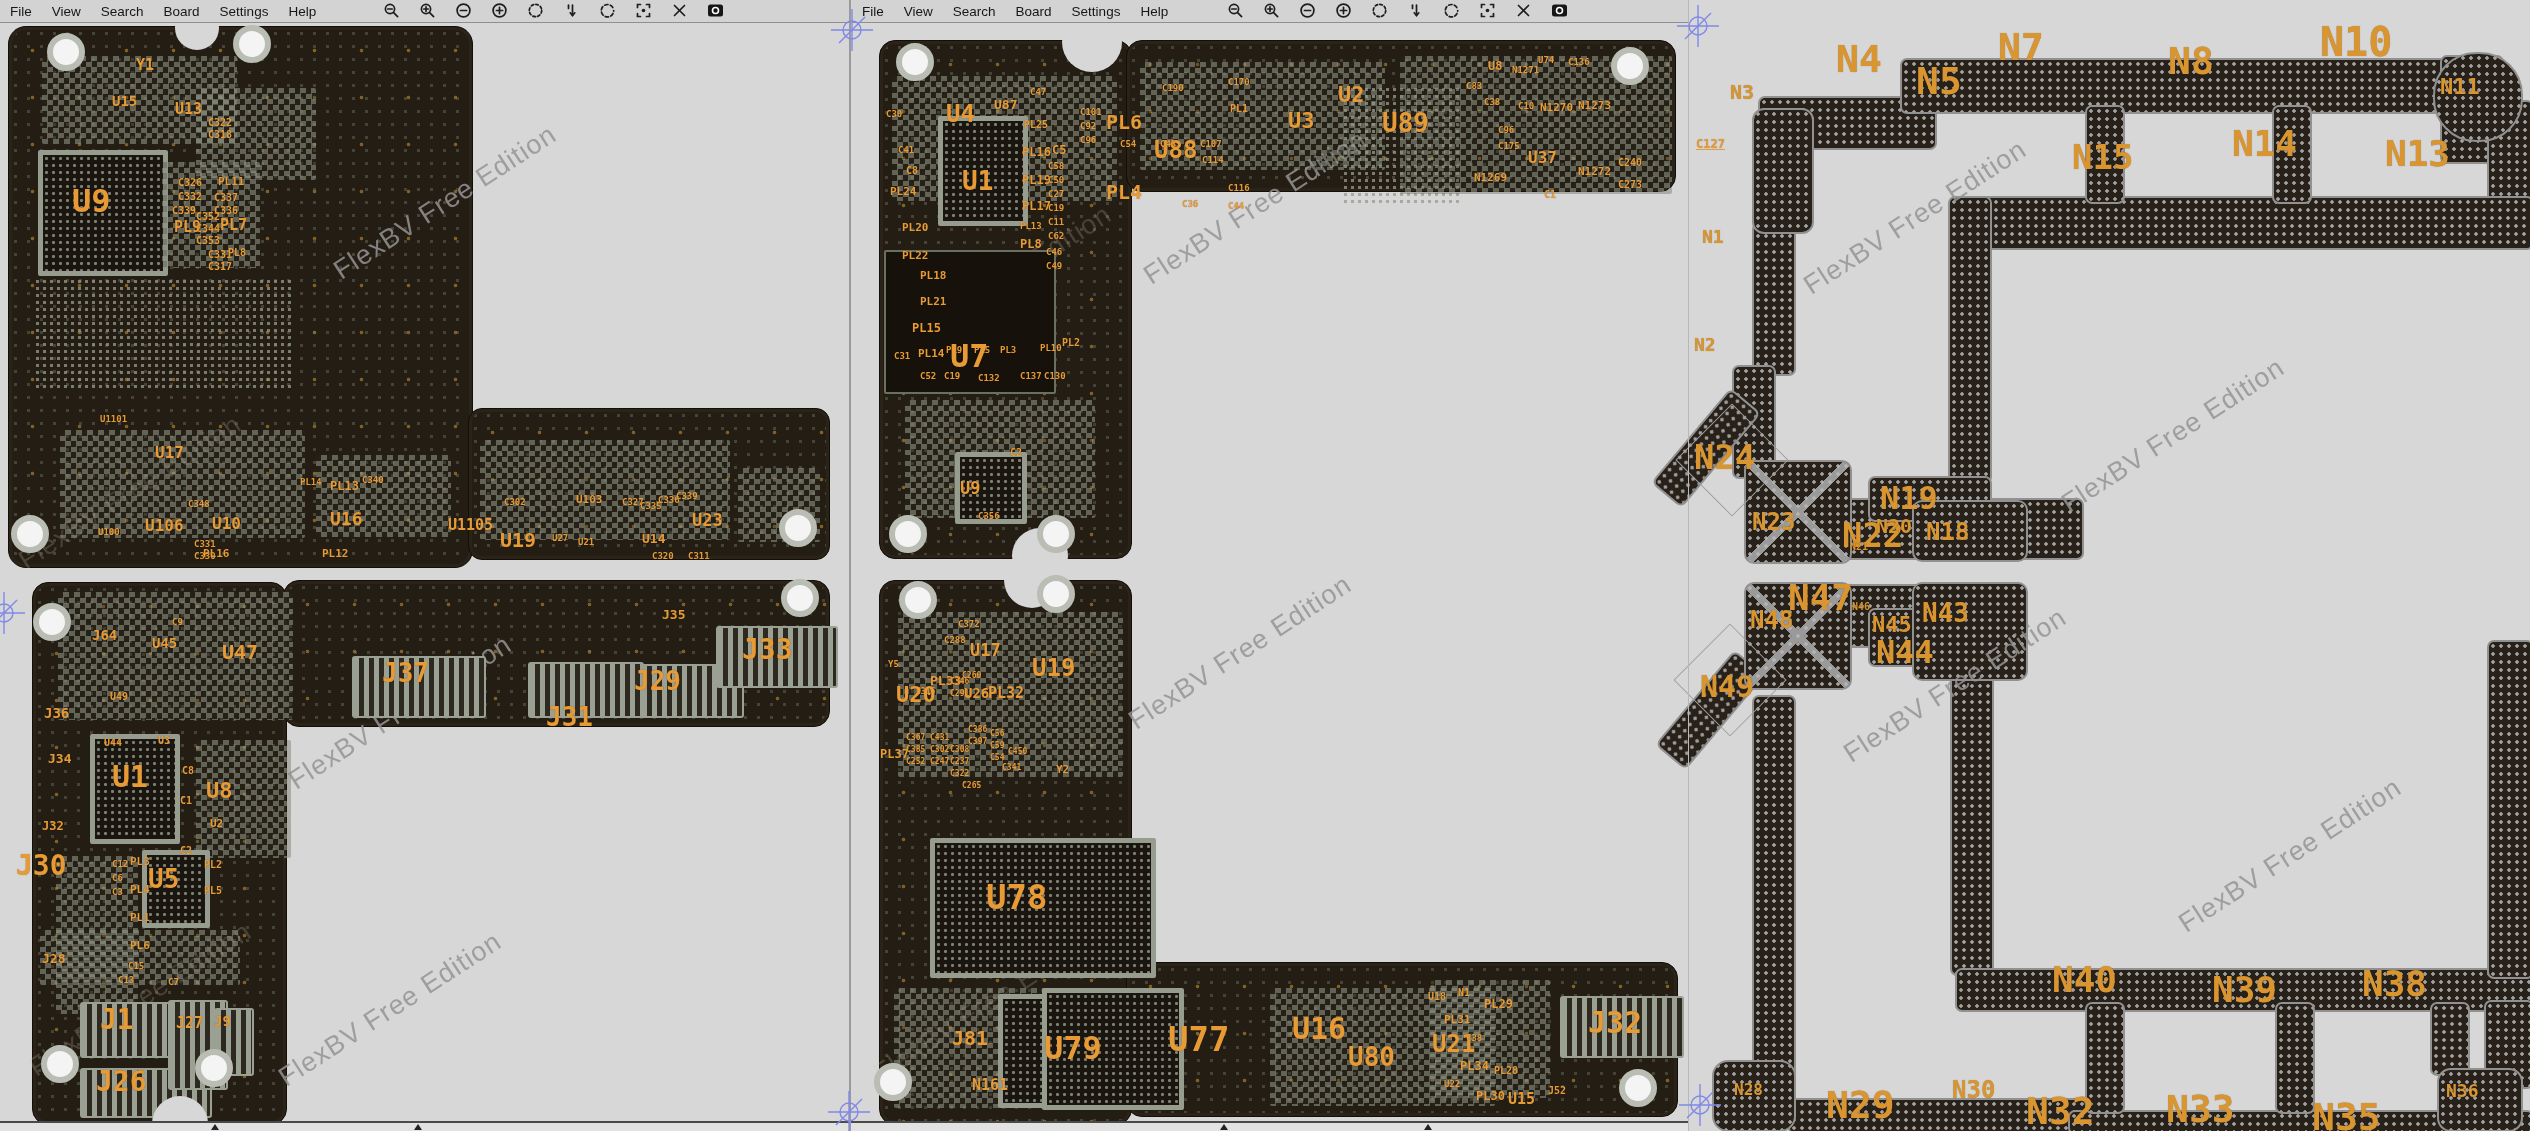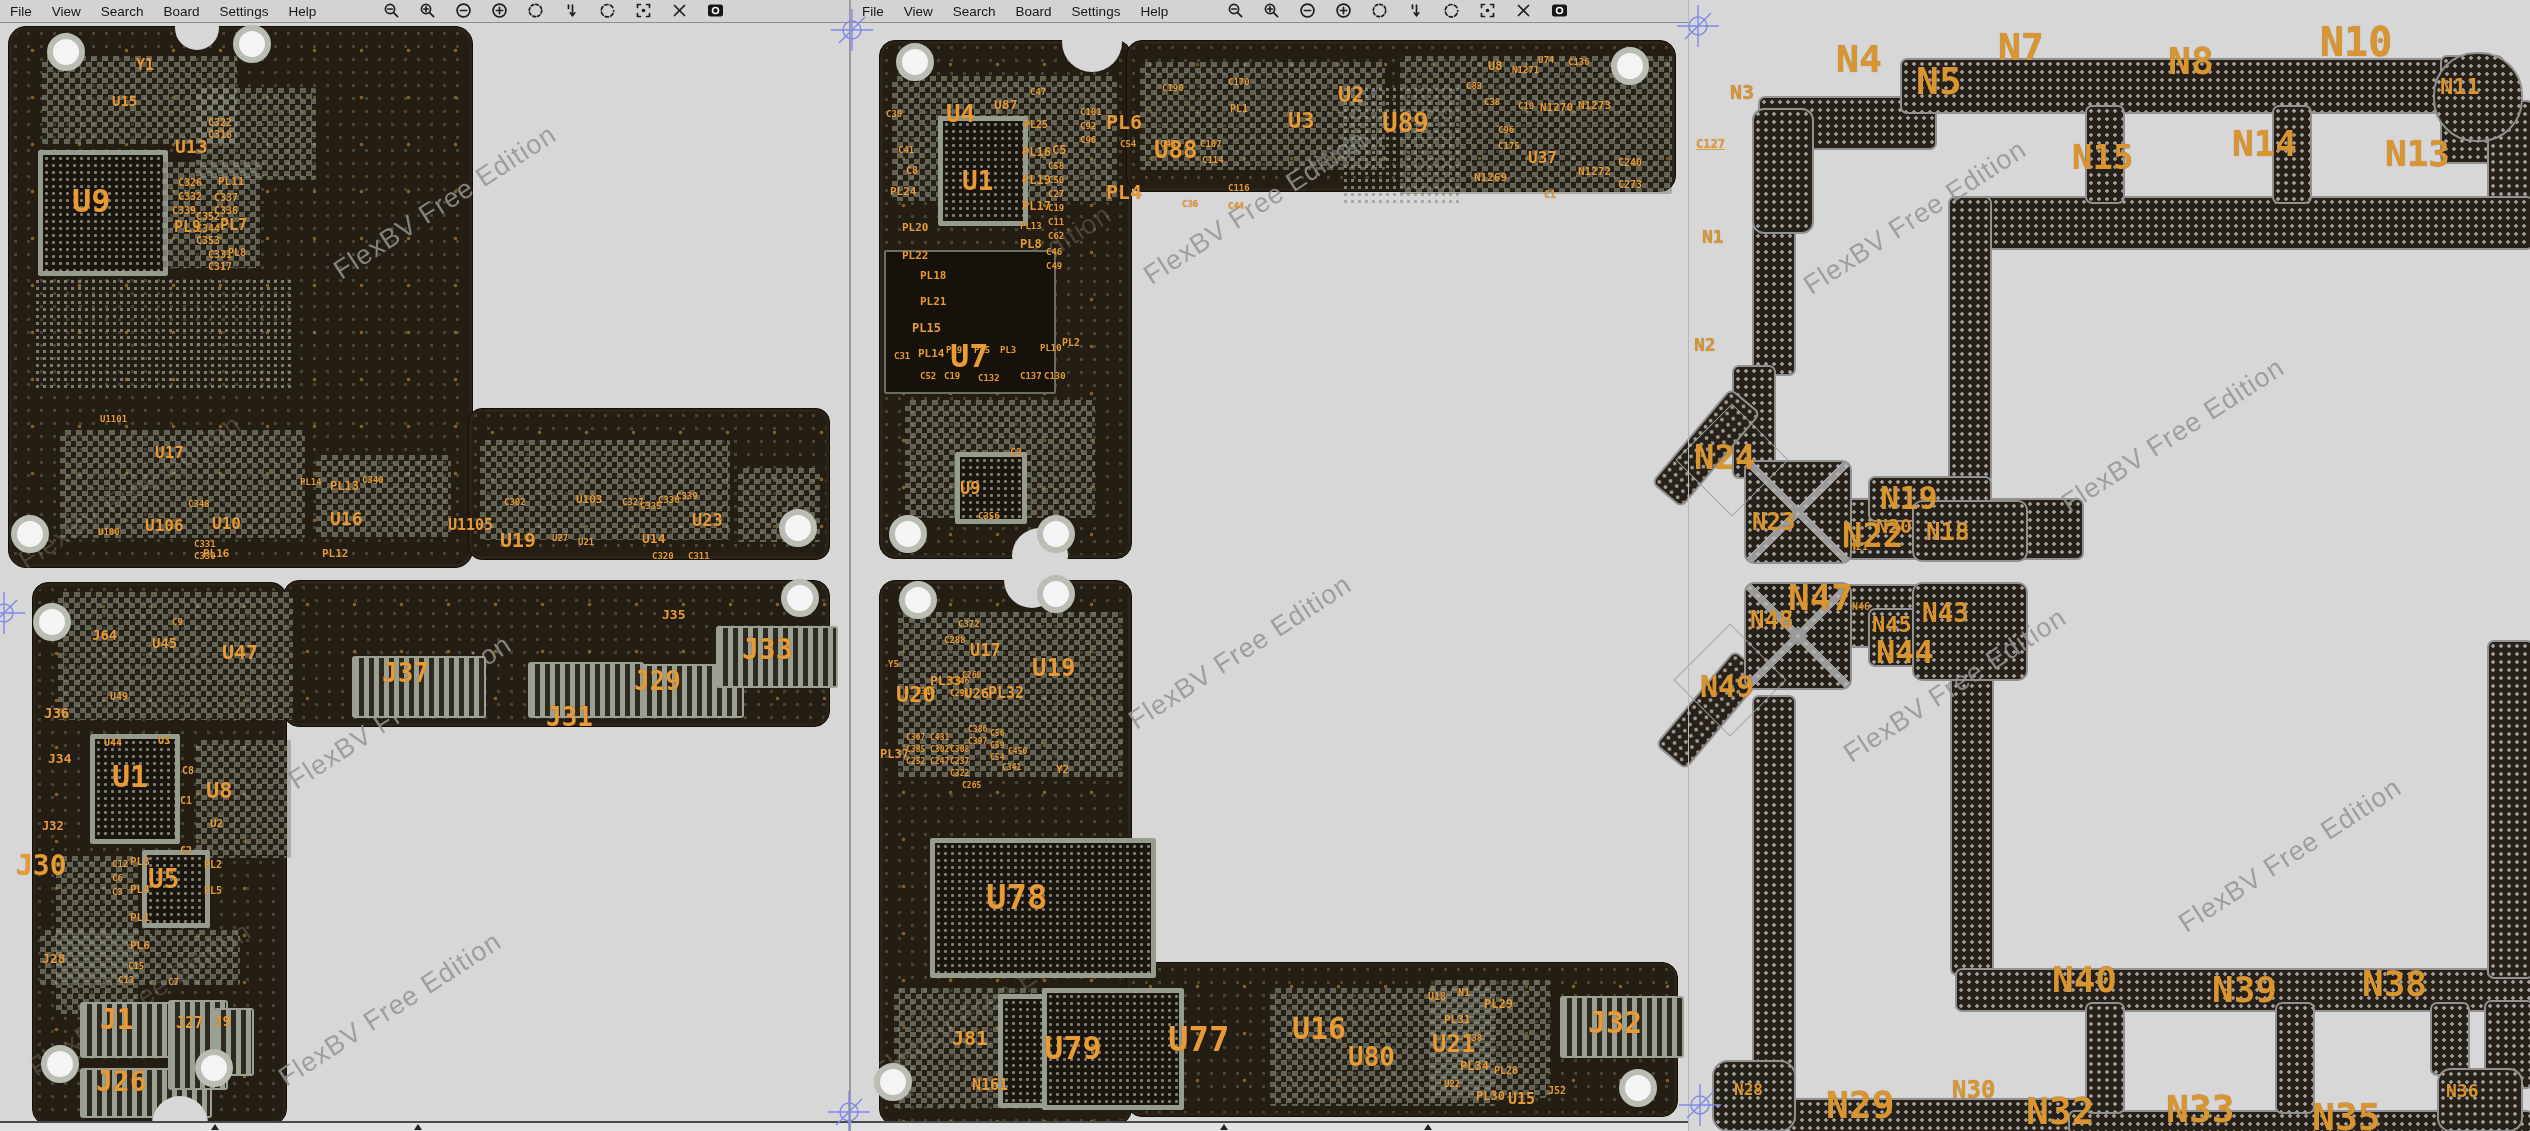--- a/index.html
+++ b/index.html
@@ -168,21 +168,21 @@
     <div class="patch chips" style="left: 316px; top: 455px; width: 135px; height: 82px; position: absolute; z-index: 6;"></div>
     <div class="patch chips" style="left: 480px; top: 440px; width: 250px; height: 100px; position: absolute; z-index: 6;"></div>
     <div class="patch chips" style="left: 738px; top: 468px; width: 82px; height: 74px; position: absolute; z-index: 6;"></div>
     <div class="notch" style="left: 197px; top: 28px; width: 44px; height: 44px; position: absolute; z-index: 8;"></div>
     <div class="hole" style="left: 66px; top: 52px; position: absolute; z-index: 9;"></div>
     <div class="hole" style="left: 252px; top: 44px; position: absolute; z-index: 9;"></div>
     <div class="hole" style="left: 30px; top: 534px; position: absolute; z-index: 9;"></div>
     <div class="hole" style="left: 798px; top: 528px; position: absolute; z-index: 9;"></div>
     <div class="lbl" style="left: 136px; top: 58px; position: absolute; font-size: 15px;">Y1</div>
     <div class="lbl" style="left: 112px; top: 94px; position: absolute; font-size: 14px;">U15</div>
-    <div class="lbl" style="left: 175px; top: 102px; position: absolute; font-size: 18px; margin-top: 36px;">U13</div>
+    <div class="lbl" style="left: 175px; top: 102px; position: absolute; font-size: 15px;">U13</div>
     <div class="lbl" style="left: 208px; top: 118px; position: absolute; font-size: 10px;">C322</div>
     <div class="lbl" style="left: 208px; top: 130px; position: absolute; font-size: 10px;">C318</div>
     <div class="lbl" style="left: 72px; top: 185px; position: absolute; font-size: 32px;">U9</div>
     <div class="lbl" style="left: 178px; top: 178px; position: absolute; font-size: 10px;">C326</div>
     <div class="lbl" style="left: 178px; top: 192px; position: absolute; font-size: 10px;">C332</div>
     <div class="lbl" style="left: 172px; top: 206px; position: absolute; font-size: 10px;">C339</div>
     <div class="lbl" style="left: 218px; top: 176px; position: absolute; font-size: 11px;">PL11</div>
     <div class="lbl" style="left: 214px; top: 193px; position: absolute; font-size: 10px;">C337</div>
     <div class="lbl" style="left: 214px; top: 206px; position: absolute; font-size: 10px;">C336</div>
     <div class="lbl" style="left: 196px; top: 212px; position: absolute; font-size: 10px;">C352</div>

